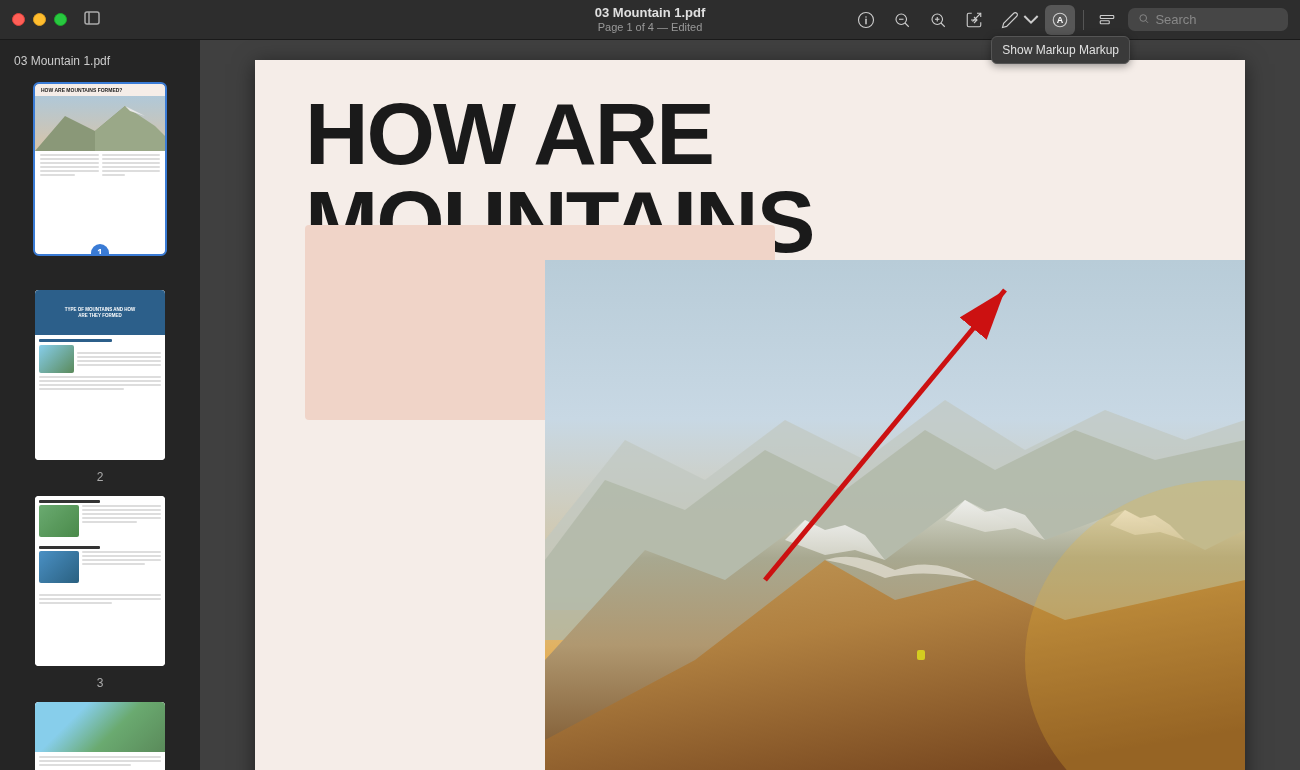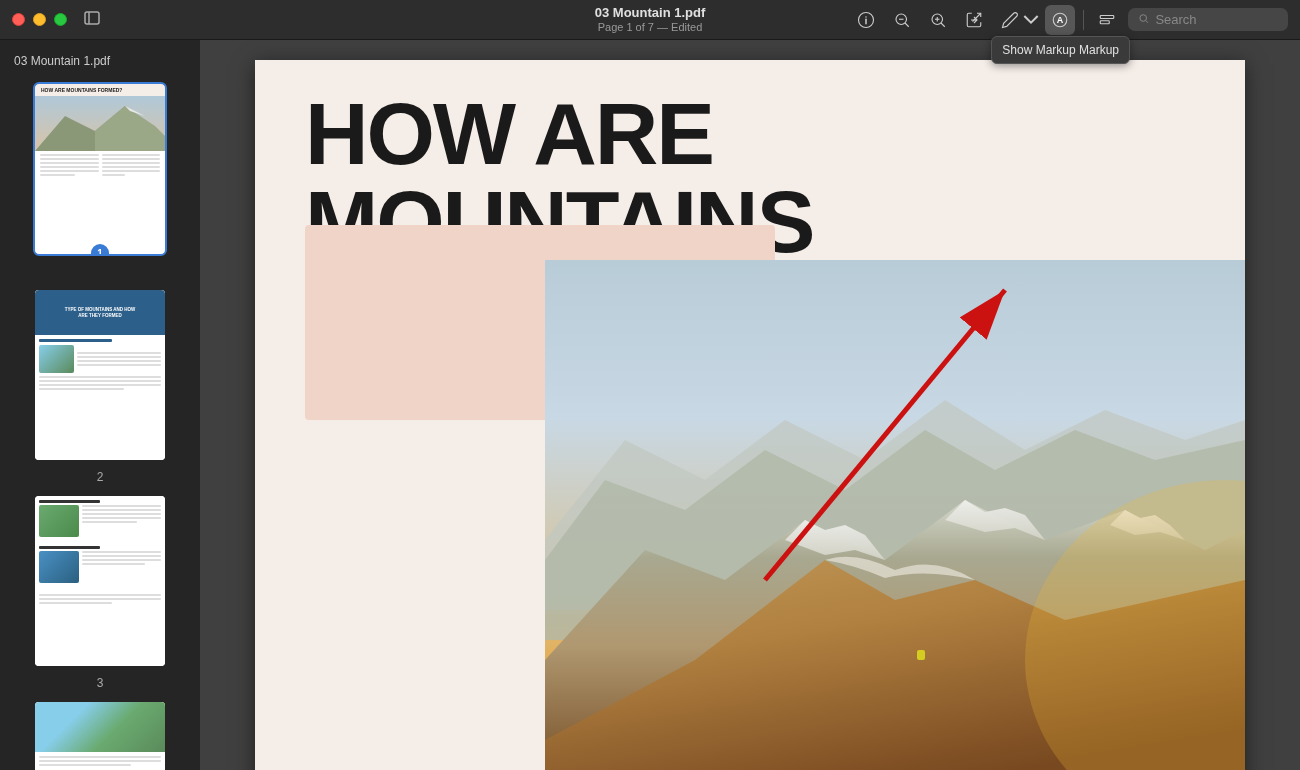--- a/index.html
+++ b/index.html
@@ -461,21 +461,21 @@
 
   <div class="titlebar-sidebar-toggle">
     <svg width="18" height="18" viewBox="0 0 18 18" fill="none" stroke="#aaa" stroke-width="1.5">
       <rect x="2" y="3" width="14" height="12" rx="2"></rect>
       <line x1="6" y1="3" x2="6" y2="15"></line>
     </svg>
   </div>
 
   <div class="titlebar-center">
     <span class="titlebar-filename">03 Mountain 1.pdf</span>
-    <span class="titlebar-subtitle">Page 1 of 7 — Edited</span>
+    <span class="titlebar-subtitle">Page 1 of 4 — Edited</span>
   </div>
 
   <div class="toolbar-icons">
 
     <div class="toolbar-icon">
       <svg viewBox="0 0 24 24">
         <circle cx="12" cy="12" r="10"></circle>
         <line x1="12" y1="8" x2="12" y2="8" stroke-width="2" stroke-linecap="round"></line>
         <line x1="12" y1="11" x2="12" y2="17" stroke-width="2" stroke-linecap="round"></line>
       </svg>

